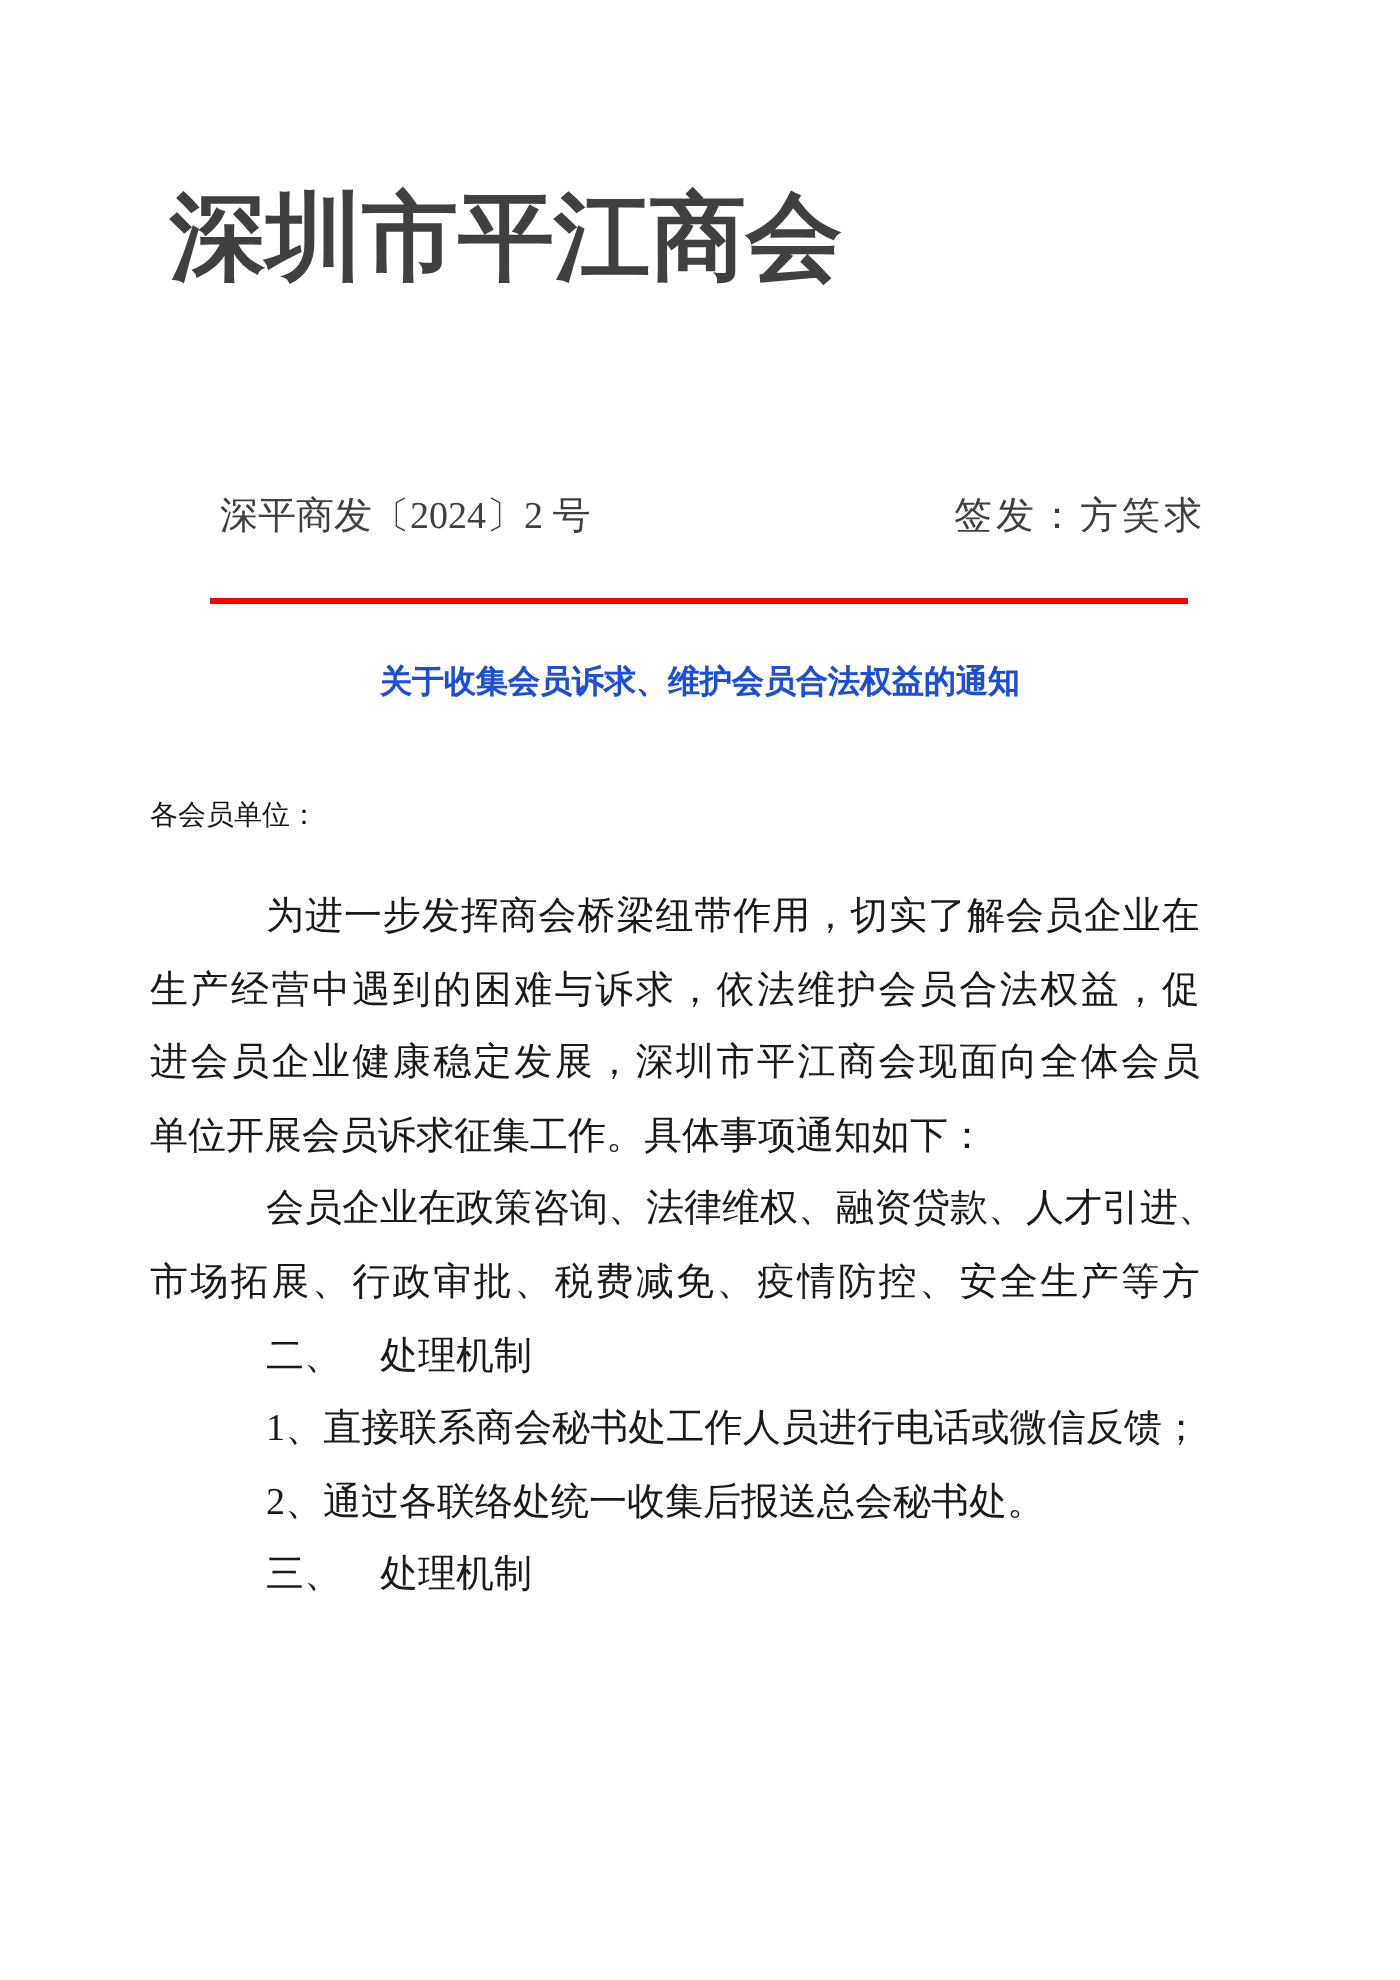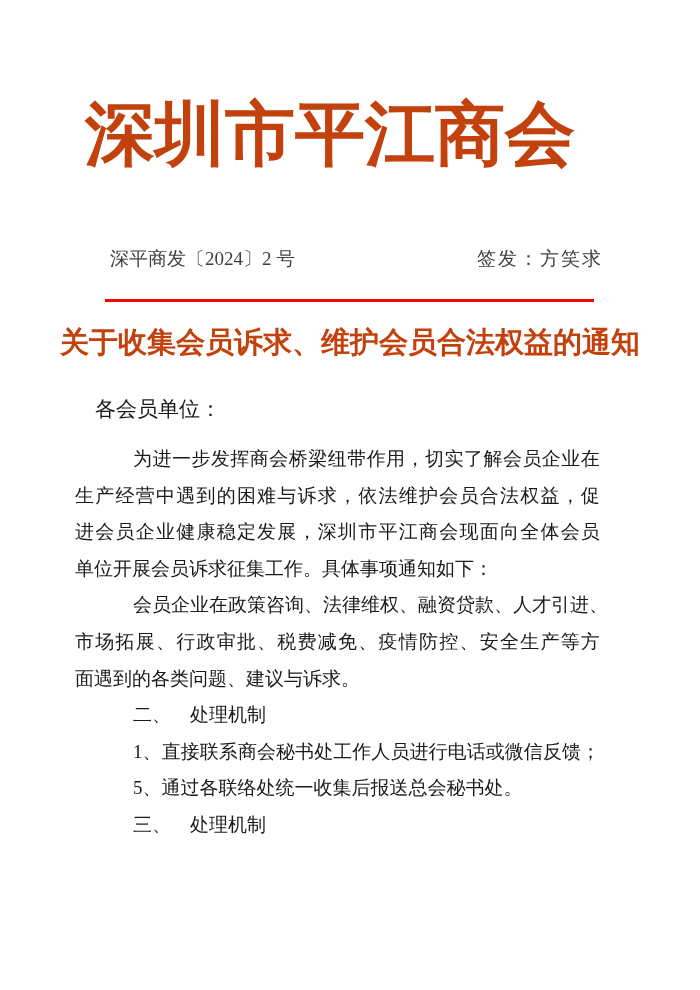--- a/index.html
+++ b/index.html
@@ -5,51 +5,50 @@
   html,body{margin:0;padding:0;background:#ffffff;}
   .page{
     position:relative;
     width:700px;height:990px;
     background:#ffffff;
     overflow:hidden;
     font-family:"Liberation Serif","DejaVu Serif",serif;
     color:#1a1a1a;
   }
   .org-title{
-    position:absolute;top:89px;left:85px;width:500px;height:92px;
+    position:absolute;top:74px;left:85px;width:500px;height:92px;
     line-height:92px;
-    font-size:70px;font-weight:700;
-    color:#c2410c;
+    font-size:48px;font-weight:700;
+    color:#404040;
     white-space:nowrap;
     text-align:left;
   }
   .ref-row{
     position:absolute;top:246px;left:110px;right:97px;
     display:flex;justify-content:space-between;align-items:baseline;
     font-size:19px;line-height:26px;
     color:#404040;
     white-space:nowrap;
   }
   .issuer{letter-spacing:2px;}
   .red-rule{
     position:absolute;top:299px;left:105px;width:489px;height:3px;
     background:#FF0000;
   }
   .doc-title{
     position:absolute;top:326px;left:0;width:700px;
     text-align:center;
-    font-size:29px;font-weight:700;line-height:32px;
-    color:#c2410c;
+    font-size:16px;font-weight:700;line-height:32px;
+    color:#1d4ed8;
     white-space:nowrap;
   }
   .salutation{
     position:absolute;top:394px;left:75px;
-    font-size:21px;line-height:30px;
-    white-space:nowrap;
-    margin-left:20px;
+    font-size:14px;line-height:30px;
+    white-space:nowrap;
   }
   .body-block{
     position:absolute;top:441px;left:75px;width:525px;
     font-size:19px;
   }
   .bline{
     height:36.6px;line-height:36.6px;
     white-space:nowrap;
     box-sizing:border-box;width:100%;
   }
@@ -212,21 +211,20 @@
         <span>防</span>
         <span>控</span>
         <span>、</span>
         <span>安</span>
         <span>全</span>
         <span>生</span>
         <span>产</span>
         <span>等</span>
         <span>方</span>
       </div>
-    <div class="bline">面遇到的各类问题、建议与诉求。</div>
 
     <div class="bline indent">二、　处理机制</div>
 
     <div class="bline indent jline">
         <span>1</span>
         <span>、</span>
         <span>直</span>
         <span>接</span>
         <span>联</span>
         <span>系</span>
@@ -243,18 +241,18 @@
         <span>行</span>
         <span>电</span>
         <span>话</span>
         <span>或</span>
         <span>微</span>
         <span>信</span>
         <span>反</span>
         <span>馈</span>
         <span>；</span>
       </div>
-    <div class="bline indent">5、通过各联络处统一收集后报送总会秘书处。</div>
+    <div class="bline indent">2、通过各联络处统一收集后报送总会秘书处。</div>
 
     <div class="bline indent">三、　处理机制</div>
   </div>
 
 </div>
 
 </body></html>

